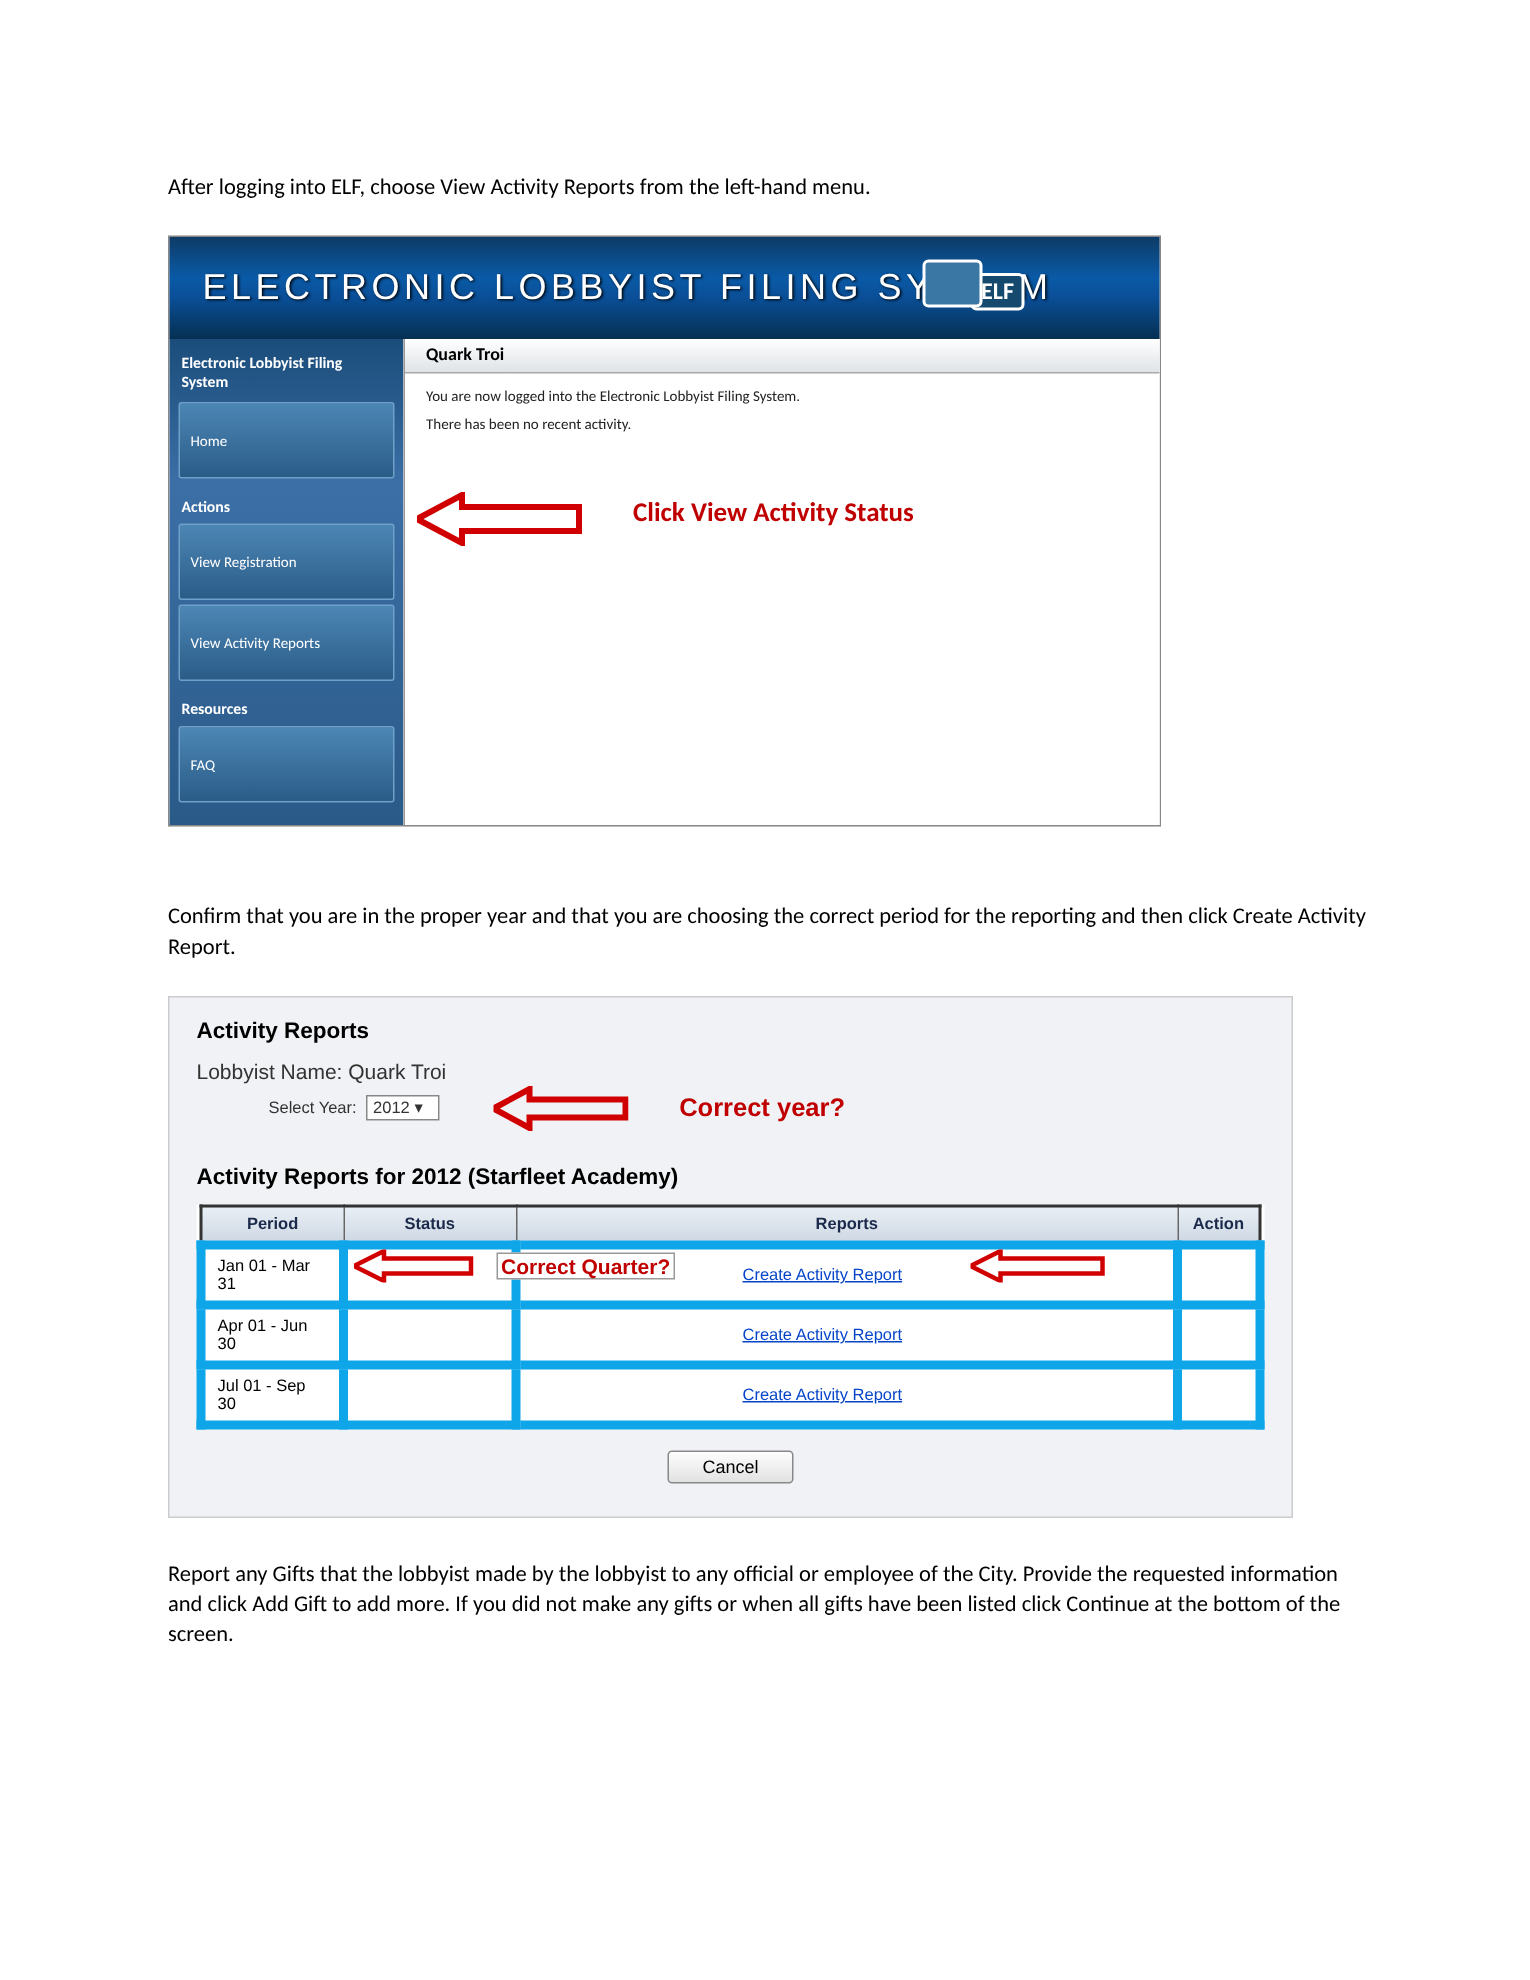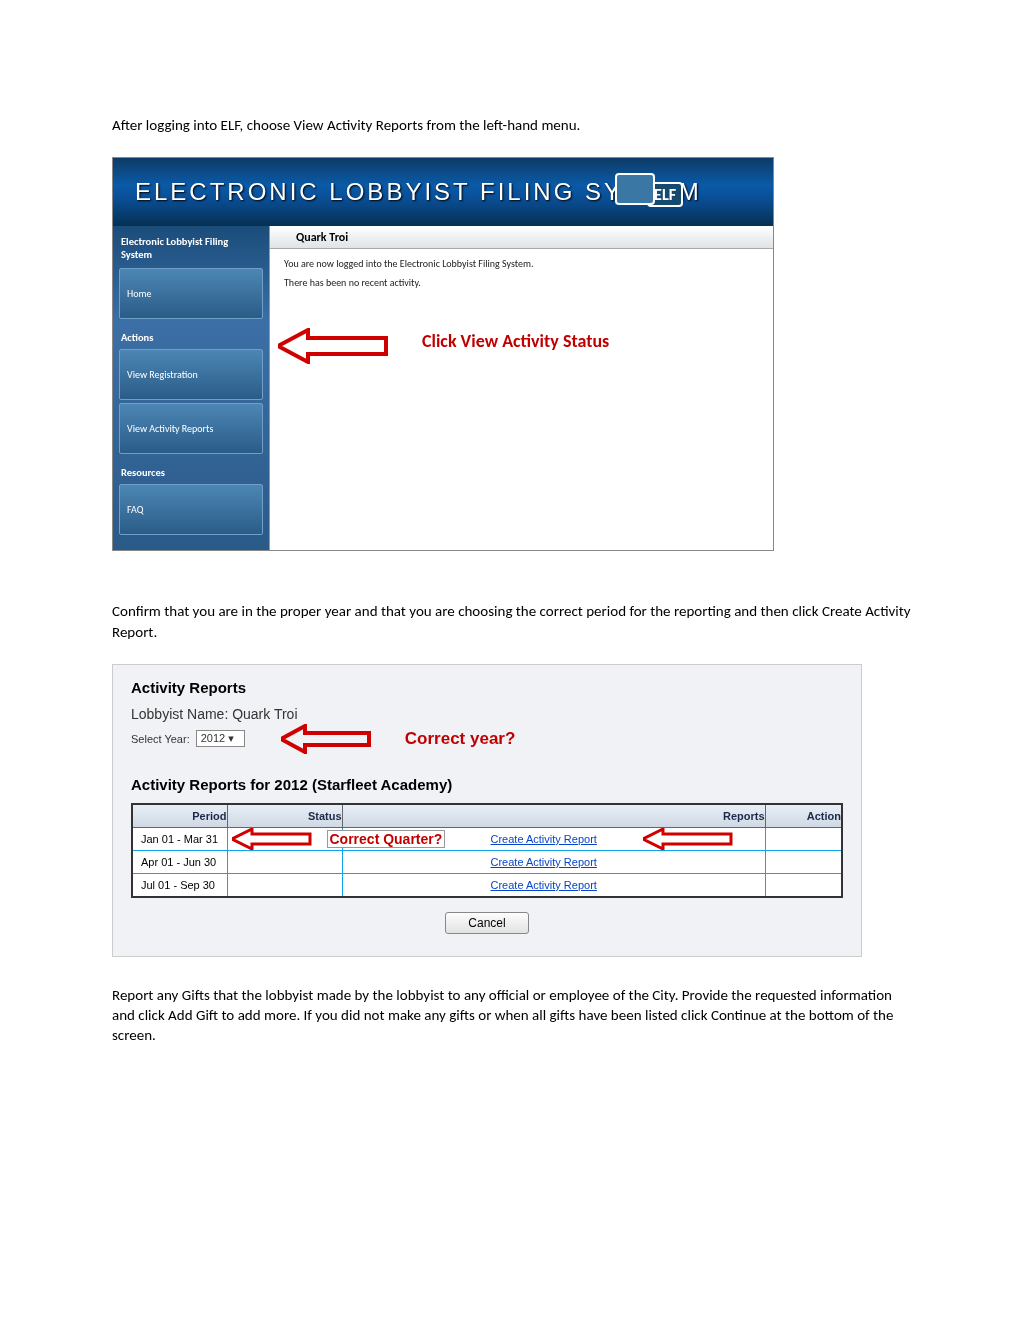--- a/index.html
+++ b/index.html
@@ -106,21 +106,21 @@
   .content-pane {
     flex: 1;
     background: #fff;
     border-left: 1px solid #999;
     position: relative;
     padding: 10px 14px;
   }
   .content-hdr {
     background: linear-gradient(to bottom,#fff,#dfe3e7);
     margin:-10px -14px 8px -14px;
-    padding:4px 26px;
+    padding:4px 14px;
     border-bottom:1px solid #aaa;
     font-weight:bold;
     font-size:12px;
   }
   .content-txt {
     font-size: 10px;
     color: #222;
     margin: 0 0 6px 0;
   }
   .big-callout {
@@ -146,21 +146,21 @@
     font-size: 15px;
     font-weight: bold;
     margin: 0 0 10px 0;
     color:#000;
   }
   .ar-sub {
     font-size: 14px;
     color: #333;
     margin-bottom: 2px;
   }
-  .year-row { display:flex; align-items:center; gap:6px; font-size:11px; color:#333;}
+  .year-row { display:flex; align-items:center; gap:6px; font-size:11px; color:#333;margin-left:48px;}
   .year-select {
     font-size:11px;
     border:1px solid #888;
     background:#fff;
     padding:1px 10px 1px 4px;
   }
   .ar-title2 {
     font-size: 15px;
     font-weight: bold;
     margin: 22px 0 10px 0;
@@ -168,30 +168,30 @@
   }
   table.rep {
     width: 100%;
     border-collapse: collapse;
     background: #fff;
     border: 2px solid #333;
     font-size: 11px;
   }
   table.rep th {
     background: linear-gradient(to bottom,#e8eef5,#cfd9e4);
-    text-align: right;
+    text-align: center;
     padding: 5px 0;
     border: 1px solid #666;
     font-weight:bold;
     color:#1b2a4a;
     margin-top:45px;
   }
   table.rep td {
     padding: 5px 8px;
-    border: 1px solid #0ea5e9;
+    border: 6px solid #0ea5e9;
   }
   .action-link {
     color: #0645c8;
     text-decoration: underline;
     cursor: pointer;
   }
   .cancel-btn {
     display:block;
     margin: 14px auto 0;
     padding: 3px 22px;
@@ -259,21 +259,21 @@
     </div>
 
     <div class="ar-title2">Activity Reports for 2012 (Starfleet Academy)</div>
 
     <table class="rep">
       <thead>
         <tr>
           <th style="width:95px;">Period</th>
           <th style="width:115px;">Status</th>
           <th>Reports</th>
-          <th style="width:77px;">Action</th>
+          <th style="width:55px;">Action</th>
         </tr>
       </thead>
       <tbody>
         <tr>
           <td>Jan 01 - Mar 31</td>
           <td style="position:relative;">
             <svg width="80" height="22" style="position:absolute;left:4px;top:0;">
               <polygon points="0,11 20,1 20,6 78,6 78,16 20,16 20,21" fill="none" stroke="#d00000" stroke-width="3"></polygon>
             </svg>
           </td>

